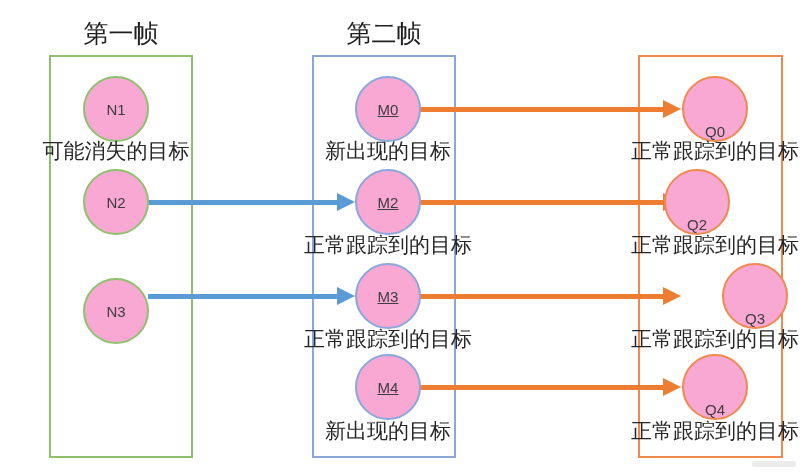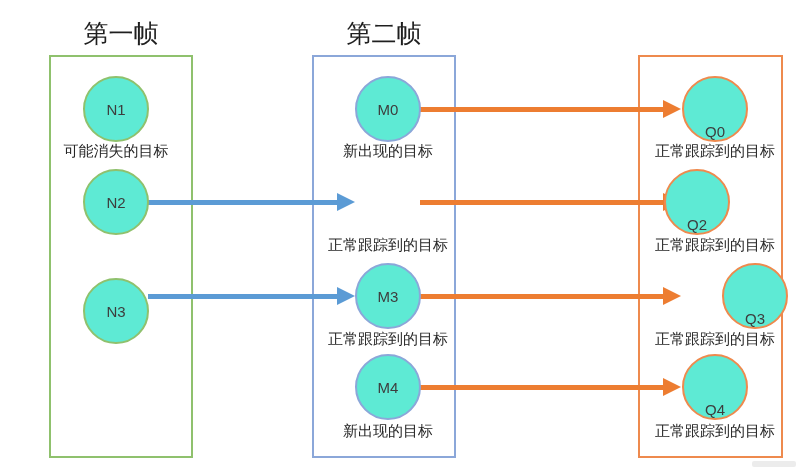--- a/index.html
+++ b/index.html
@@ -10,35 +10,35 @@
   .ftitle{
     position:absolute;top:16px;height:34px;font-size:25px;line-height:34px;
     color:#1f1f1f;text-align:center;white-space:nowrap;
   }
   .fbox{
     position:absolute;top:55px;height:403px;box-sizing:border-box;
     border:2px solid;background:transparent;
   }
   .circle{
     position:absolute;width:66px;height:66px;box-sizing:border-box;
-    border:2px solid;border-radius:50%;background:#5eead4;
+    border:2px solid;border-radius:50%;background:#f9a8d4;
     display:flex;align-items:center;justify-content:center;
     font-size:15px;color:#3d3d3d;z-index:3;
   }
   .caption{
-    position:absolute;width:170px;text-align:center;font-size:15px;
+    position:absolute;width:170px;text-align:center;font-size:21px;
     line-height:17px;color:#262626;white-space:nowrap;z-index:3;
   }
   .eline{position:absolute;height:5px;z-index:2;}
   .ehead{
     position:absolute;width:0;height:0;z-index:2;
     border-top:9px solid transparent;border-bottom:9px solid transparent;
   }
   .c-green{border-color:#8FC16D;}
-  .c-blue{border-color:#8BA7D9;}
+  .c-blue{border-color:#8BA7D9;text-decoration:underline;}
   .c-orange{border-color:#EE8A4E;align-items:flex-end;}
   .a-blue{background:#5B9BD5;}
   .h-blue{border-left:18px solid #5B9BD5;}
   .a-orange{background:#ED7D31;}
   .h-orange{border-left:18px solid #ED7D31;}
   .watermark{
     position:absolute;left:752px;top:461px;width:44px;height:6px;
     background:#ececec;border-radius:2px;z-index:1;
   }
 </style>
@@ -88,20 +88,23 @@
     <span>N2</span>
   </div>
   <div class="circle c-green" style="left:83px;top:278px">
     <span>N3</span>
   </div>
 
   <div class="circle c-blue" style="left:355px;top:76px">
     <span>M0</span>
   </div>
   <div class="caption" style="left:303px;top:142px">新出现的目标</div>
+  <div class="circle c-blue" style="left:355px;top:169px">
+    <span>M2</span>
+  </div>
   <div class="caption" style="left:303px;top:236px">正常跟踪到的目标</div>
   <div class="circle c-blue" style="left:355px;top:263px">
     <span>M3</span>
   </div>
   <div class="caption" style="left:303px;top:330px">正常跟踪到的目标</div>
   <div class="circle c-blue" style="left:355px;top:354px">
     <span>M4</span>
   </div>
   <div class="caption" style="left:303px;top:422px">新出现的目标</div>
 

